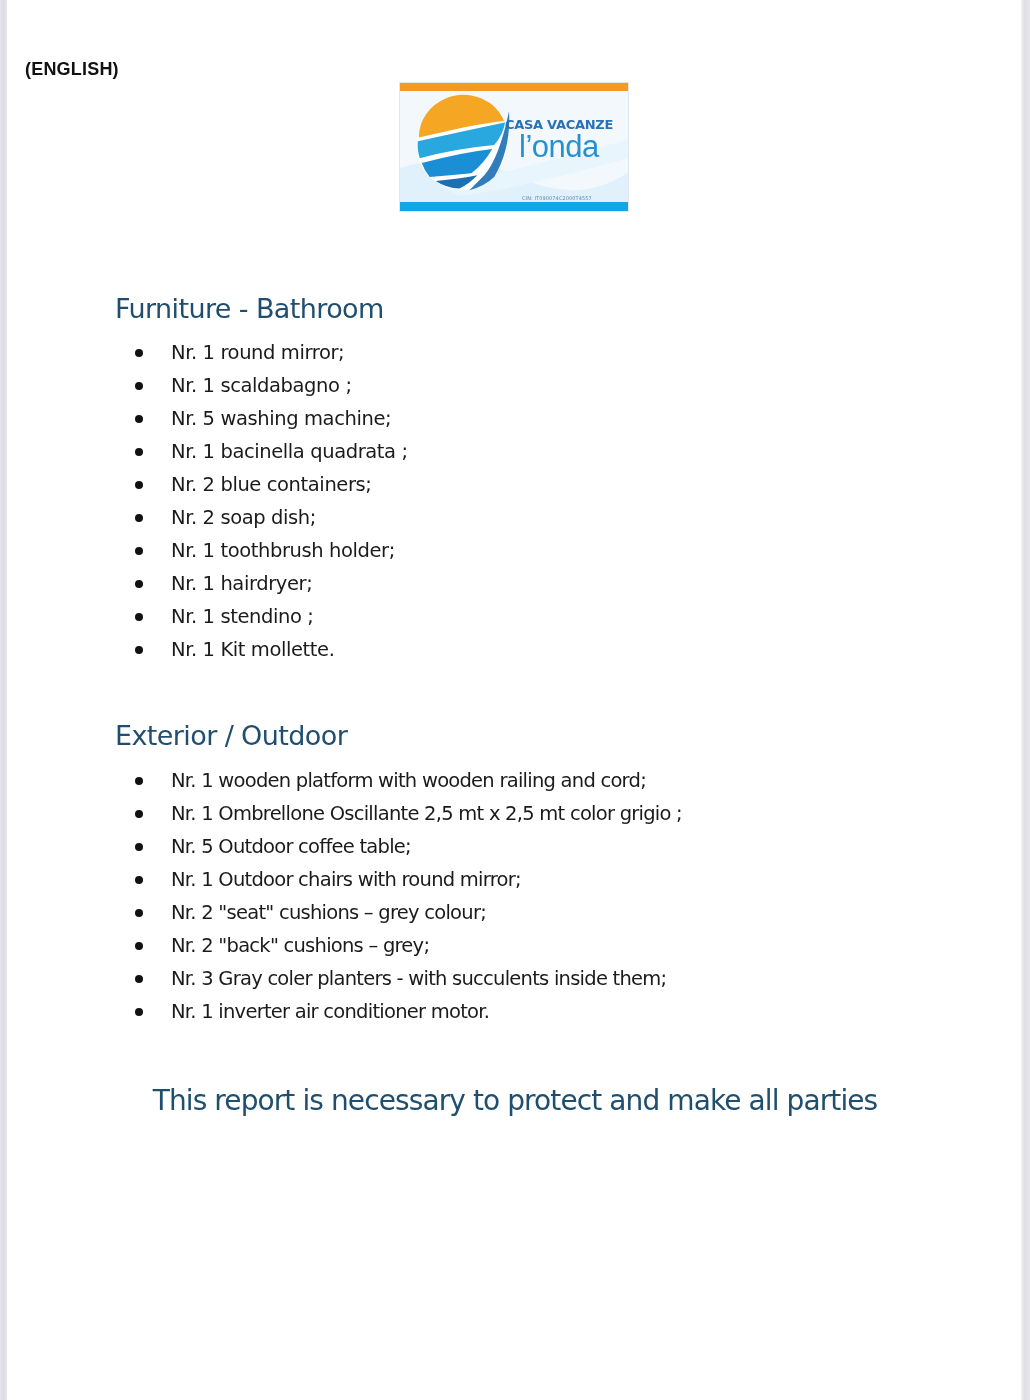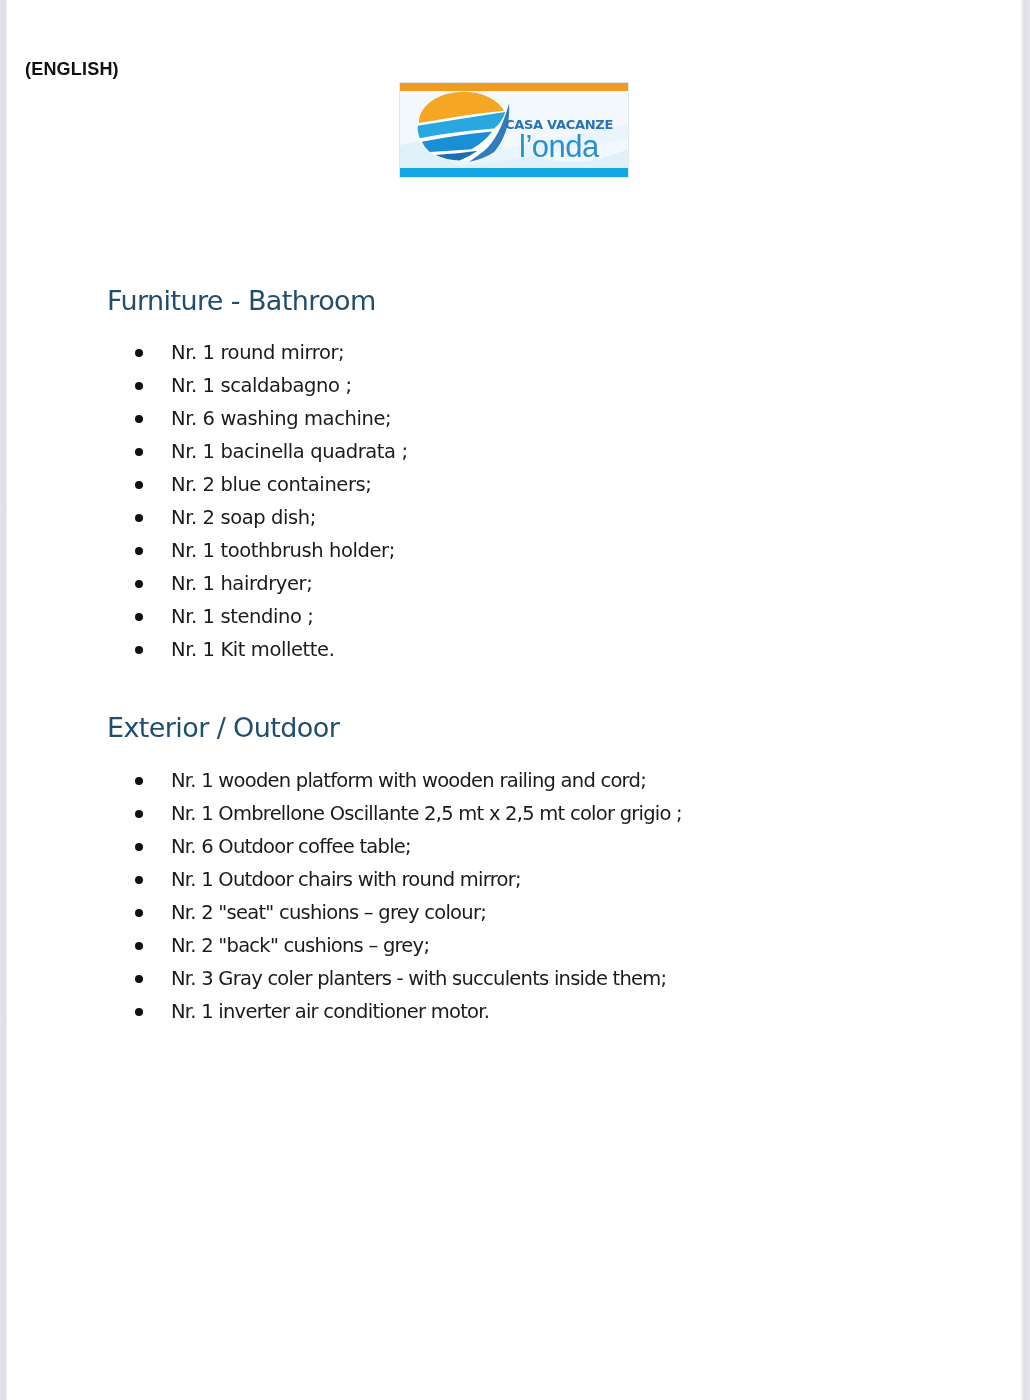--- a/index.html
+++ b/index.html
@@ -39,21 +39,21 @@
       text-align: left;
       font-weight: bold;
       font-size: 18px;
       color: #111111;
       letter-spacing: 0.2px;
       margin-left: 25px;
     }
     .logo {
       position: absolute;
       left: 399px; top: 82px;
-      width: 230px; height: 96px;
+      width: 230px; height: 130px;
       background: #f3f8fc;
       overflow: hidden;
       box-sizing: border-box;
       border: 1px solid #dfe8ef;
     }
     .logo .bar-top {
       position: absolute; left: 0; top: 0; width: 100%; height: 8px;
       background: #f39b21;
     }
     .logo .bar-bottom {
@@ -88,21 +88,21 @@
       color: #5a88b0;
       letter-spacing: 0.1px;
     }
     .section-title {
       position: absolute;
       left: 103px;
       font-family: "DejaVu Sans", sans-serif;
       font-size: 27px;
       color: #1f4e6e;
       letter-spacing: -0.6px;
-      margin: 4px;
+      margin: 12px;
       font-weight: normal;
     }
     .item-list {
       position: absolute;
       left: 0;
       margin: 0;
       padding: 0;
       list-style: none;
     }
     .item-list li {
@@ -178,21 +178,21 @@
   <li>
       <span class="bullet"></span>
       <span class="text">Nr. 1 round mirror;</span>
     </li>
   <li>
       <span class="bullet"></span>
       <span class="text">Nr. 1 scaldabagno ;</span>
     </li>
   <li>
       <span class="bullet"></span>
-      <span class="text">Nr. 6 washing machine;</span>
+      <span class="text">Nr. 5 washing machine;</span>
     </li>
   <li>
       <span class="bullet"></span>
       <span class="text">Nr. 1 bacinella quadrata ;</span>
     </li>
   <li>
       <span class="bullet"></span>
       <span class="text">Nr. 2 blue containers;</span>
     </li>
   <li>
@@ -222,21 +222,21 @@
   <li>
       <span class="bullet"></span>
       <span class="text">Nr. 1 wooden platform with wooden railing and cord;</span>
     </li>
   <li>
       <span class="bullet"></span>
       <span class="text">Nr. 1 Ombrellone Oscillante 2,5 mt x 2,5 mt color grigio ;</span>
     </li>
   <li>
       <span class="bullet"></span>
-      <span class="text">Nr. 6 Outdoor coffee table;</span>
+      <span class="text">Nr. 5 Outdoor coffee table;</span>
     </li>
   <li>
       <span class="bullet"></span>
       <span class="text">Nr. 1 Outdoor chairs with round mirror;</span>
     </li>
   <li>
       <span class="bullet"></span>
       <span class="text">Nr. 2 "seat" cushions – grey colour;</span>
     </li>
   <li>
@@ -247,13 +247,14 @@
       <span class="bullet"></span>
       <span class="text">Nr. 3 Gray coler planters - with succulents inside them;</span>
     </li>
   <li>
       <span class="bullet"></span>
       <span class="text">Nr. 1 inverter air conditioner motor.</span>
     </li>
 </ul>
 
 <p class="closing">
+  <span>This report is necessary to protect and make all parties</span>
 </p>
 
 </body></html>

